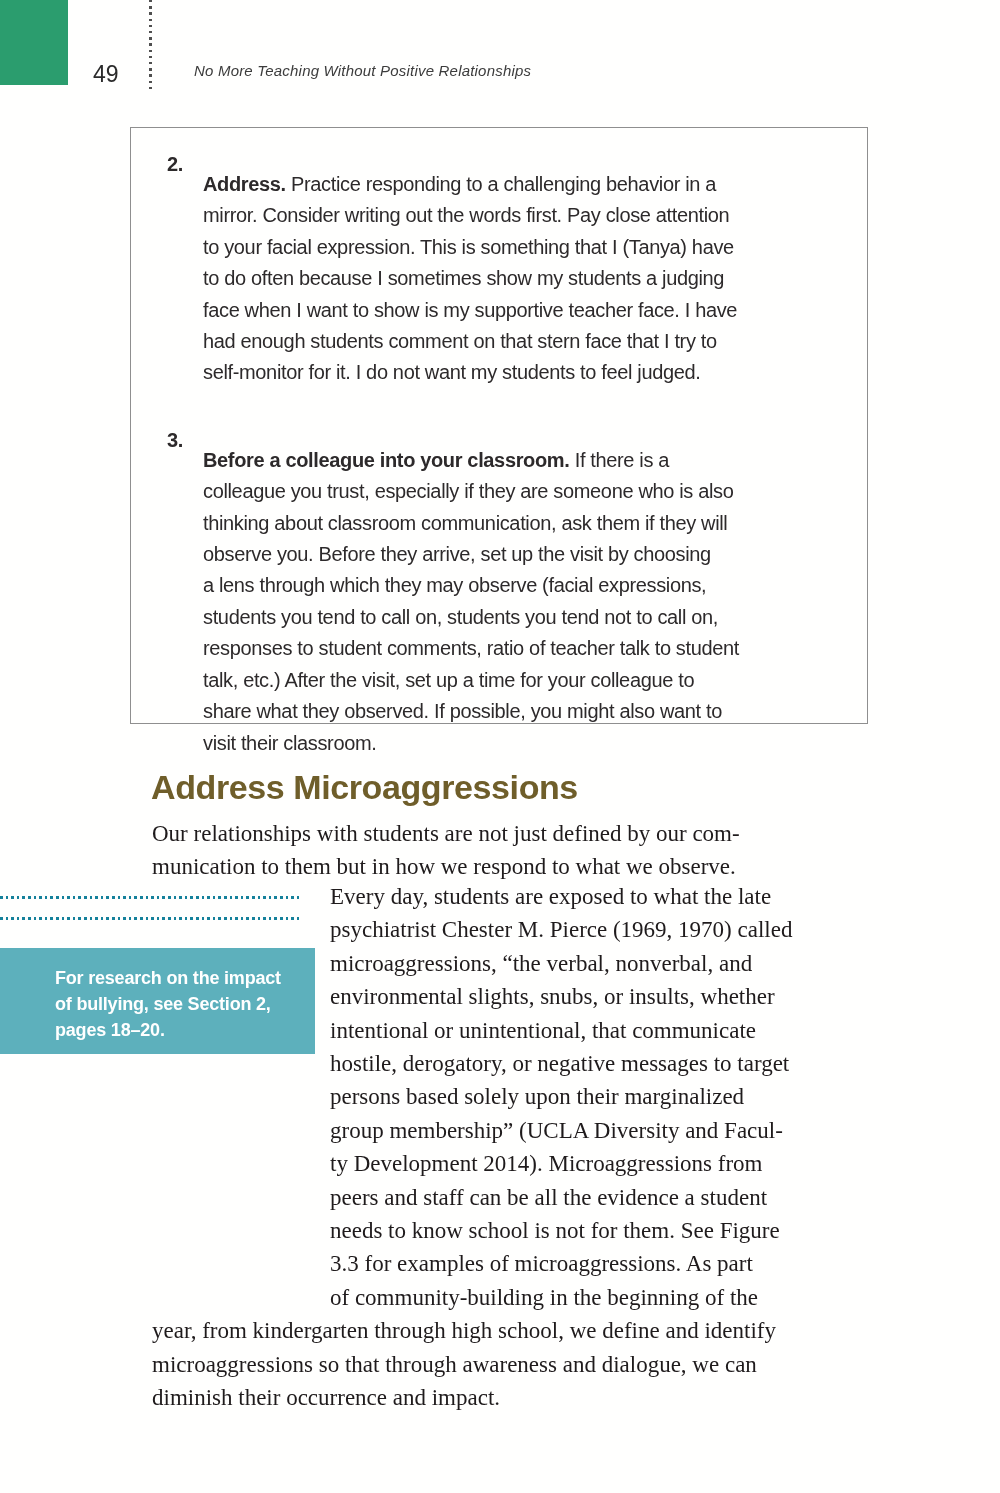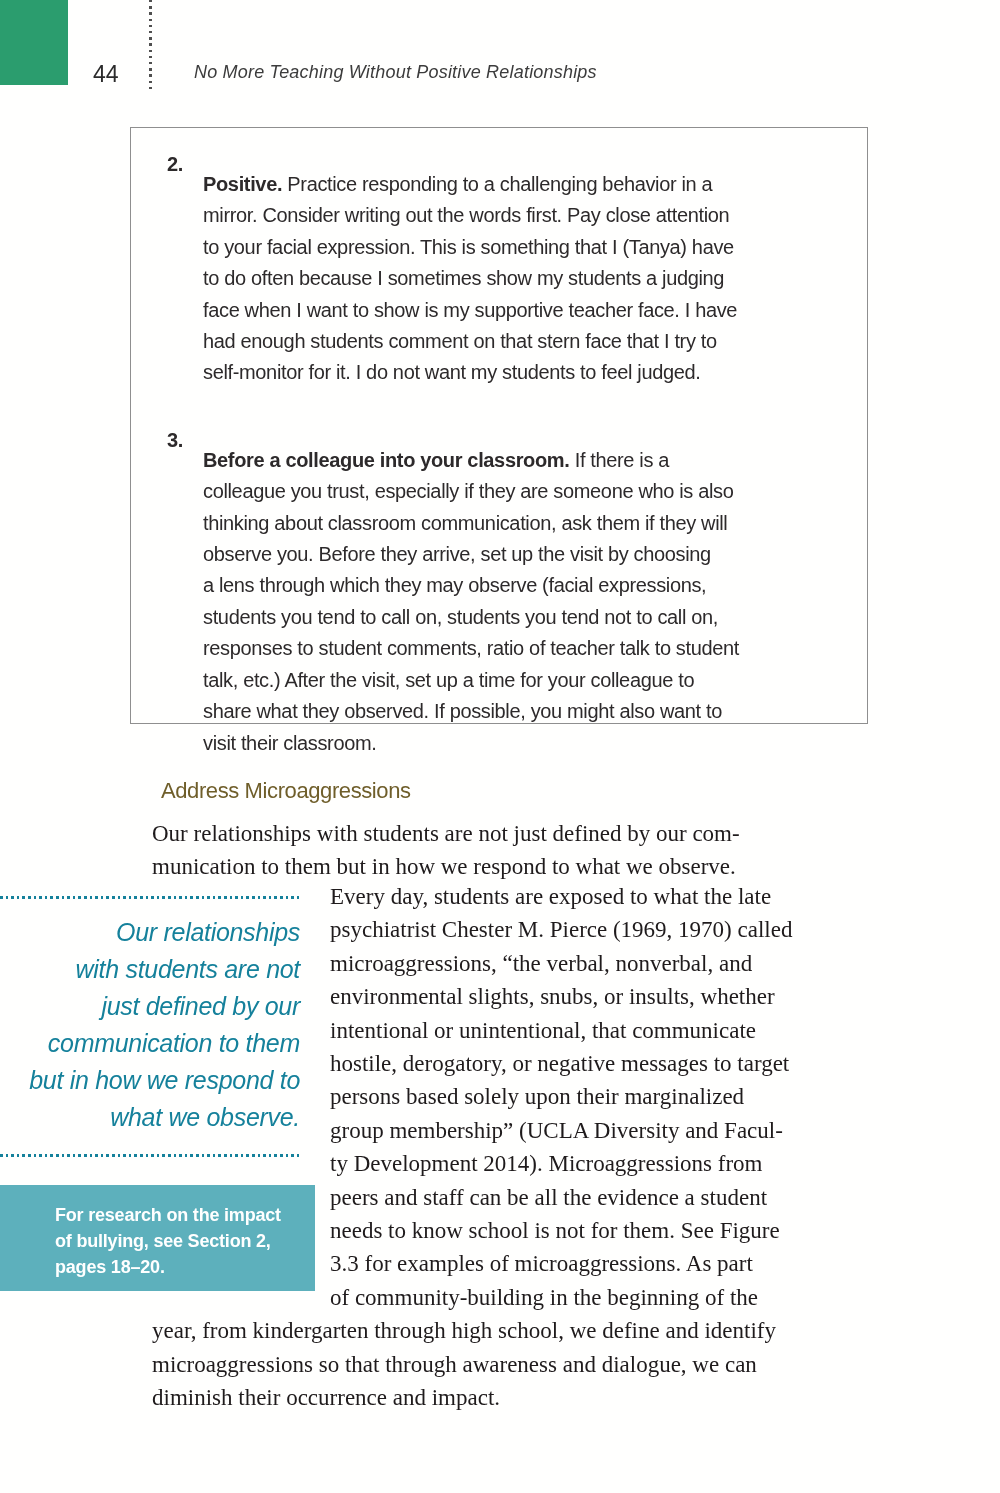--- a/index.html
+++ b/index.html
@@ -28,36 +28,36 @@
     position:absolute;left:149px;top:0;
     width:2.5px;height:90px;
     background:repeating-linear-gradient(180deg,#4f4f4f 0 2.5px,transparent 2.5px 6.2px);
   }
   .page-number{
     position:absolute;left:93px;top:61px;
     font-size:23px;color:#2b2b2b;
   }
   .running-head{
     position:absolute;left:194px;top:62px;
-    font-size:18px;font-style:italic;color:#3c3c3c;letter-spacing:.2px;
+    font-size:15px;font-style:italic;color:#3c3c3c;letter-spacing:.2px;
   }
   .steps-box{
     position:absolute;left:130px;top:127px;
     width:738px;height:597px;box-sizing:border-box;
     border:1.5px solid var(--rule-gray);
     padding:21px 0 0 36px;
   }
   .step{display:flex;margin-bottom:16px;
     font-size:20px;line-height:31.4px;letter-spacing:-.35px;color:var(--list-ink);}
   .step-num{flex:none;width:36px;font-weight:bold;}
   .step-body{width:662px;white-space:pre-line;}
   .step-label{font-weight:bold;}
   .section-heading{
-    position:absolute;left:147px;top:764px;margin:14px;
-    font-size:22px;font-weight:normal;letter-spacing:-.4px;
+    position:absolute;left:147px;top:764px;margin:4px;
+    font-size:34px;font-weight:bold;letter-spacing:-.4px;
     color:var(--olive);
   }
   .body-text{
     font-family:"Liberation Serif",serif;
     font-size:23px;line-height:33.4px;color:var(--ink);
     white-space:pre-line;margin:0;
   }
   .para-1{position:absolute;left:152px;top:817px;width:720px;}
   .para-2-wrap{position:absolute;left:0;top:880px;width:718px;padding-left:152px;}
   .float-col{float:left;width:330px;height:416px;margin-left:-152px;}
@@ -80,27 +80,27 @@
     color:#ffffff;letter-spacing:-.2px;white-space:pre-line;
   }
 </style>
 </head>
 <body>
 
 <div class="page">
 
   <div class="corner-block"></div>
   <div class="v-dotted-rule"></div>
-  <div class="page-number">44</div>
+  <div class="page-number">49</div>
   <div class="running-head">No More Teaching Without Positive Relationships</div>
 
   <div class="steps-box">
     <div class="step">
       <div class="step-num">2.</div>
-      <p class="step-body body-copy"><span class="step-label">Positive.</span> <span>Practice responding to a challenging behavior in a
+      <p class="step-body body-copy"><span class="step-label">Address.</span> <span>Practice responding to a challenging behavior in a
 mirror. Consider writing out the words first. Pay close attention
 to your facial expression. This is something that I (Tanya) have
 to do often because I sometimes show my students a judging
 face when I want to show is my supportive teacher face. I have
 had enough students comment on that stern face that I try to
 self-monitor for it. I do not want my students to feel judged.</span></p>
     </div>
     <div class="step">
       <div class="step-num">3.</div>
       <p class="step-body body-copy"><span class="step-label">Before a colleague into your classroom.</span> <span>If there is a
@@ -117,26 +117,20 @@
   </div>
 
   <h2 class="section-heading">Address Microaggressions</h2>
 
   <p class="body-text para-1">Our relationships with students are not just defined by our com-
 munication to them but in how we respond to what we observe.</p>
 
   <div class="para-2-wrap">
     <aside class="float-col">
       <div class="dotted-rule rule-top"></div>
-      <blockquote class="pull-quote">Our relationships
-with students are not
-just defined by our
-communication to them
-but in how we respond to
-what we observe.</blockquote>
       <div class="dotted-rule rule-bottom"></div>
       <div class="note-box">
         <p class="note-text">For research on the impact
 of bullying, see Section 2,
 pages 18–20.</p>
       </div>
     </aside>
     <p class="body-text">Every day, students are exposed to what the late
 psychiatrist Chester M. Pierce (1969, 1970) called
 microaggressions, “the verbal, nonverbal, and

